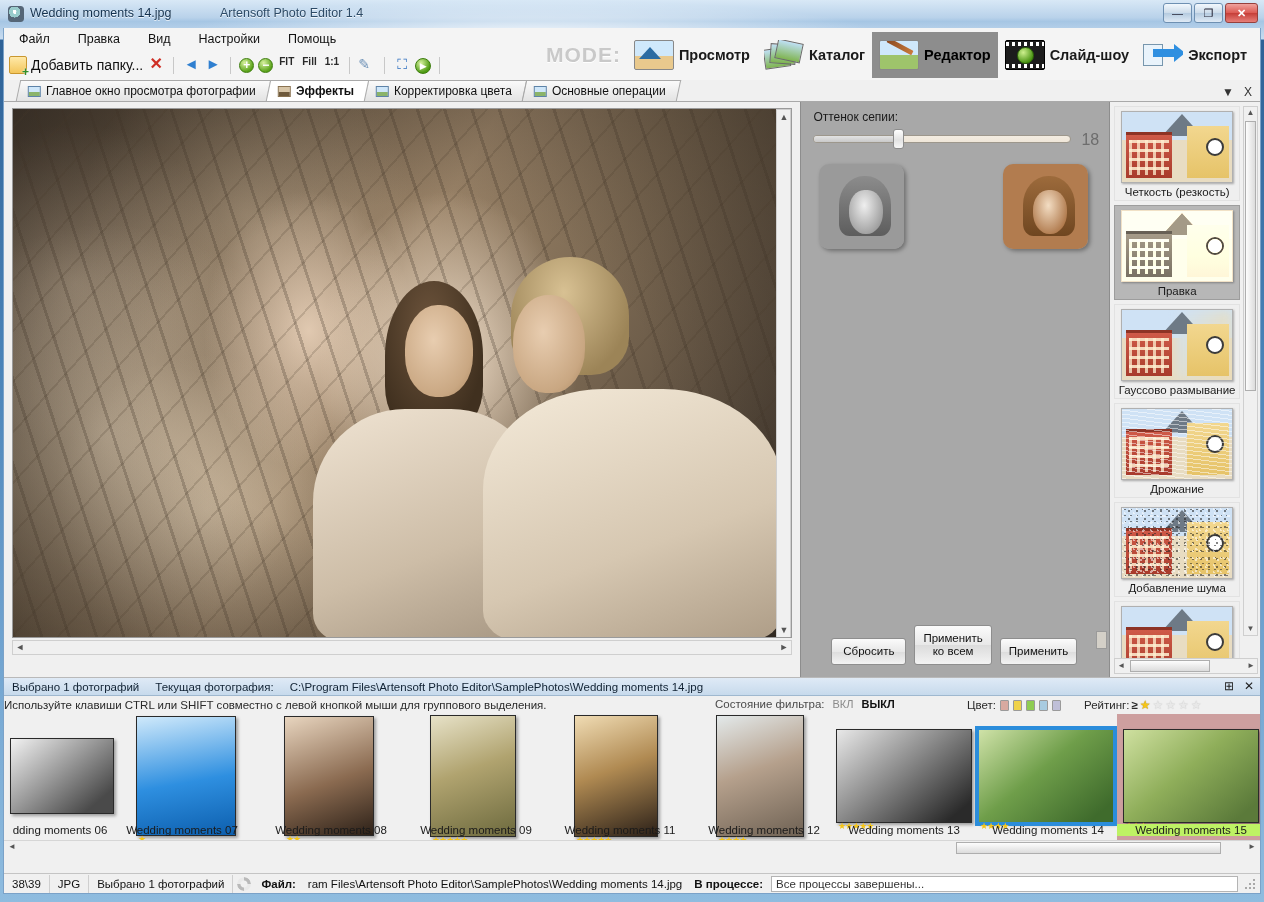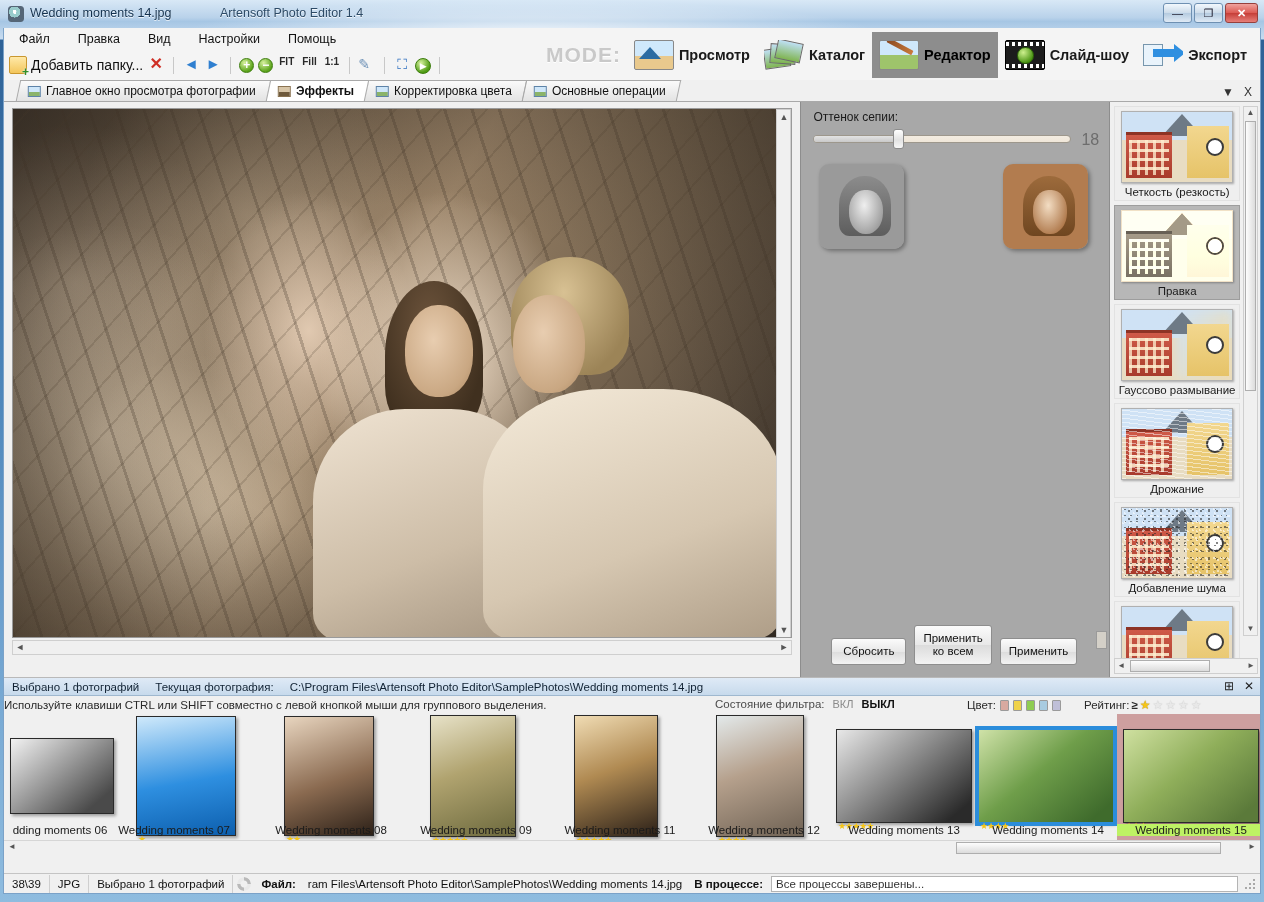--- a/index.html
+++ b/index.html
@@ -763,21 +763,21 @@
         </div>
 
         <div class="thumb-cell hl" style="left:1113px;width:148px;">
           <div class="thumb-img" style="width:136px;height:94px;margin-top:-36px;background:linear-gradient(140deg,#cfe0a0,#8fae5a 45%,#5b7a3a 90%);">
             <span class="tstars">★★★</span>
           </div>
         </div>
 
         <div class="strip-labels">
           <div class="slabel" style="left:0;width:112px;">dding moments 06</div>
-          <div class="slabel" style="left:108px;width:124px;">Wedding moments 07</div>
+          <div class="slabel" style="left:116px;width:124px;">Wedding moments 07</div>
           <div class="slabel" style="left:265px;width:124px;">Wedding moments 08</div>
           <div class="slabel" style="left:410px;width:124px;">Wedding moments 09</div>
           <div class="slabel" style="left:554px;width:124px;">Wedding moments 11</div>
           <div class="slabel" style="left:698px;width:124px;">Wedding moments 12</div>
           <div class="slabel" style="left:838px;width:124px;">Wedding moments 13</div>
           <div class="slabel" style="left:982px;width:124px;">Wedding moments 14</div>
           <div class="slabel hl" style="left:1113px;width:148px;">Wedding moments 15</div>
         </div>
 
         <div id="strip-hbar">

